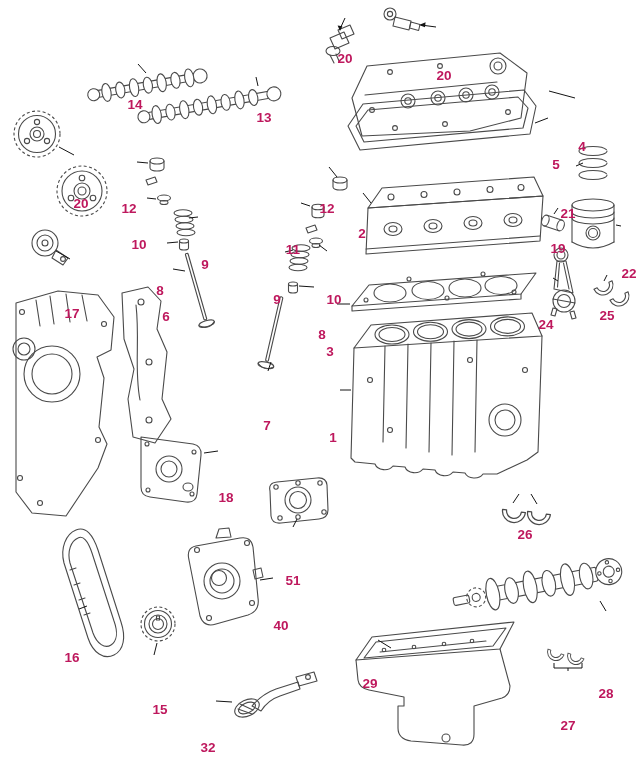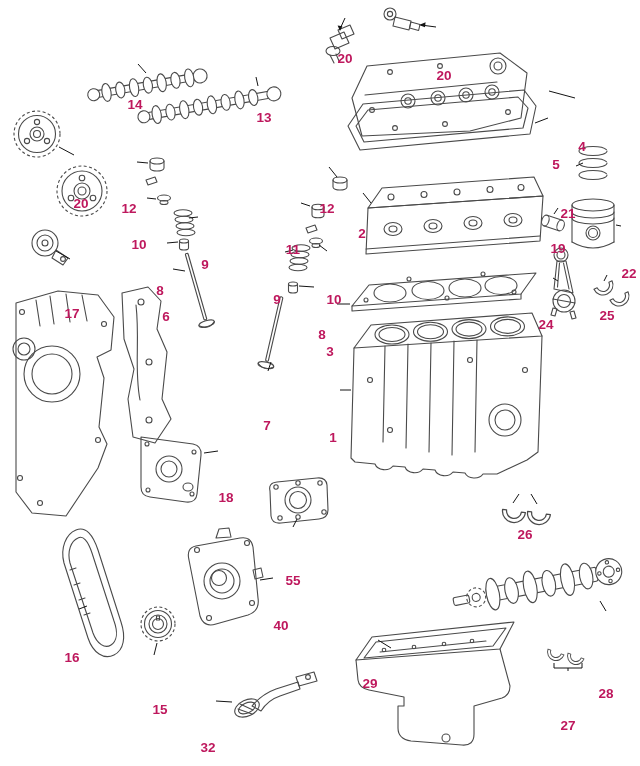--- a/index.html
+++ b/index.html
@@ -456,21 +456,21 @@
 <span class="callout" style="left:334px;top:252px">10</span>
 <span class="callout" style="left:607px;top:268px">25</span>
 <span class="callout" style="left:166px;top:269px">6</span>
 <span class="callout" style="left:546px;top:277px">24</span>
 <span class="callout" style="left:322px;top:287px">8</span>
 <span class="callout" style="left:330px;top:304px">3</span>
 <span class="callout" style="left:267px;top:378px">7</span>
 <span class="callout" style="left:333px;top:390px">1</span>
 <span class="callout" style="left:226px;top:450px">18</span>
 <span class="callout" style="left:525px;top:487px">26</span>
-<span class="callout" style="left:293px;top:533px">55</span>
+<span class="callout" style="left:293px;top:533px">51</span>
 <span class="callout" style="left:281px;top:578px">40</span>
 <span class="callout" style="left:72px;top:610px">16</span>
 <span class="callout" style="left:606px;top:646px">28</span>
 <span class="callout" style="left:160px;top:662px">15</span>
 <span class="callout" style="left:370px;top:636px">29</span>
 <span class="callout" style="left:568px;top:678px">27</span>
 <span class="callout" style="left:208px;top:700px">32</span>
 
 </div>
 

